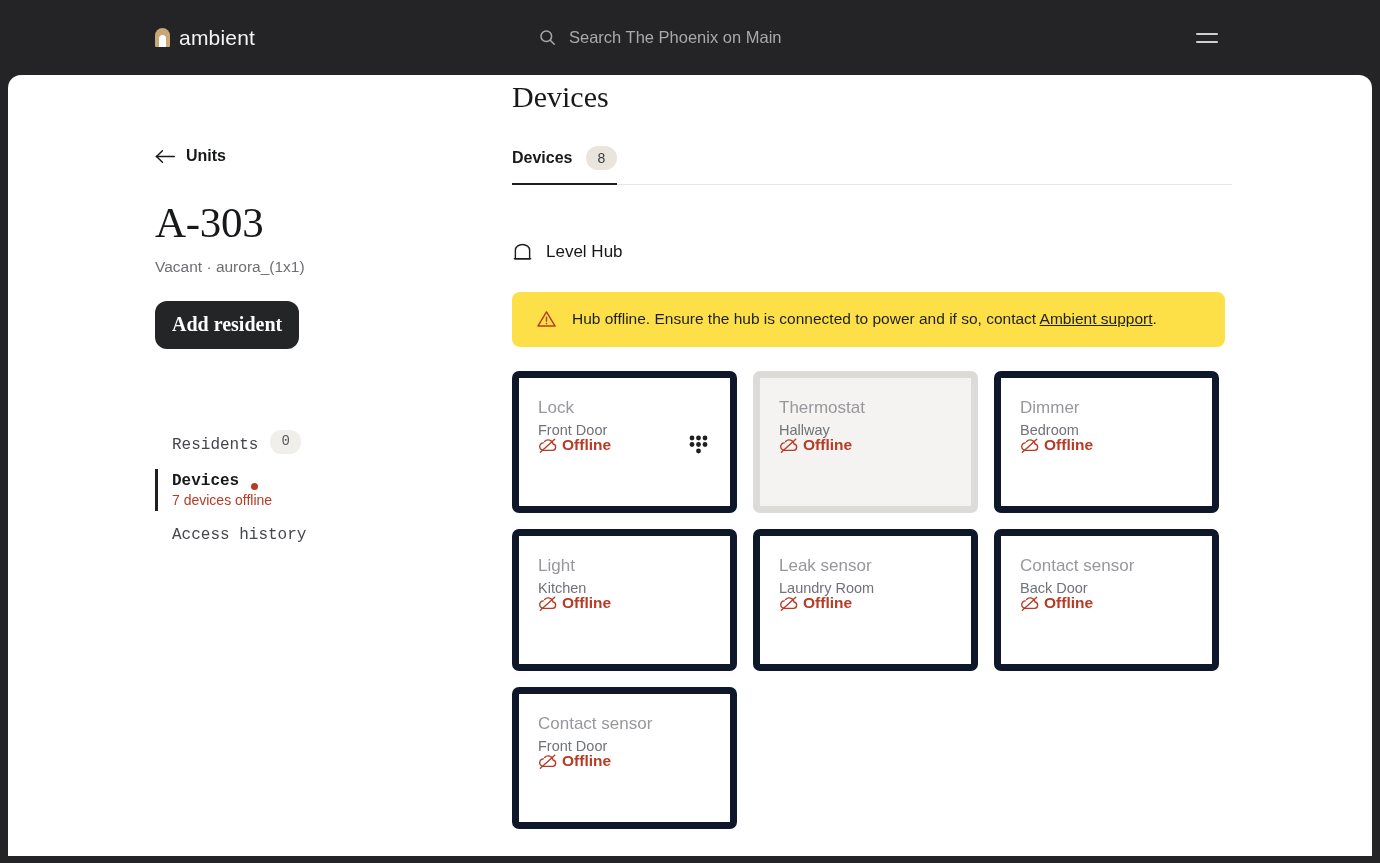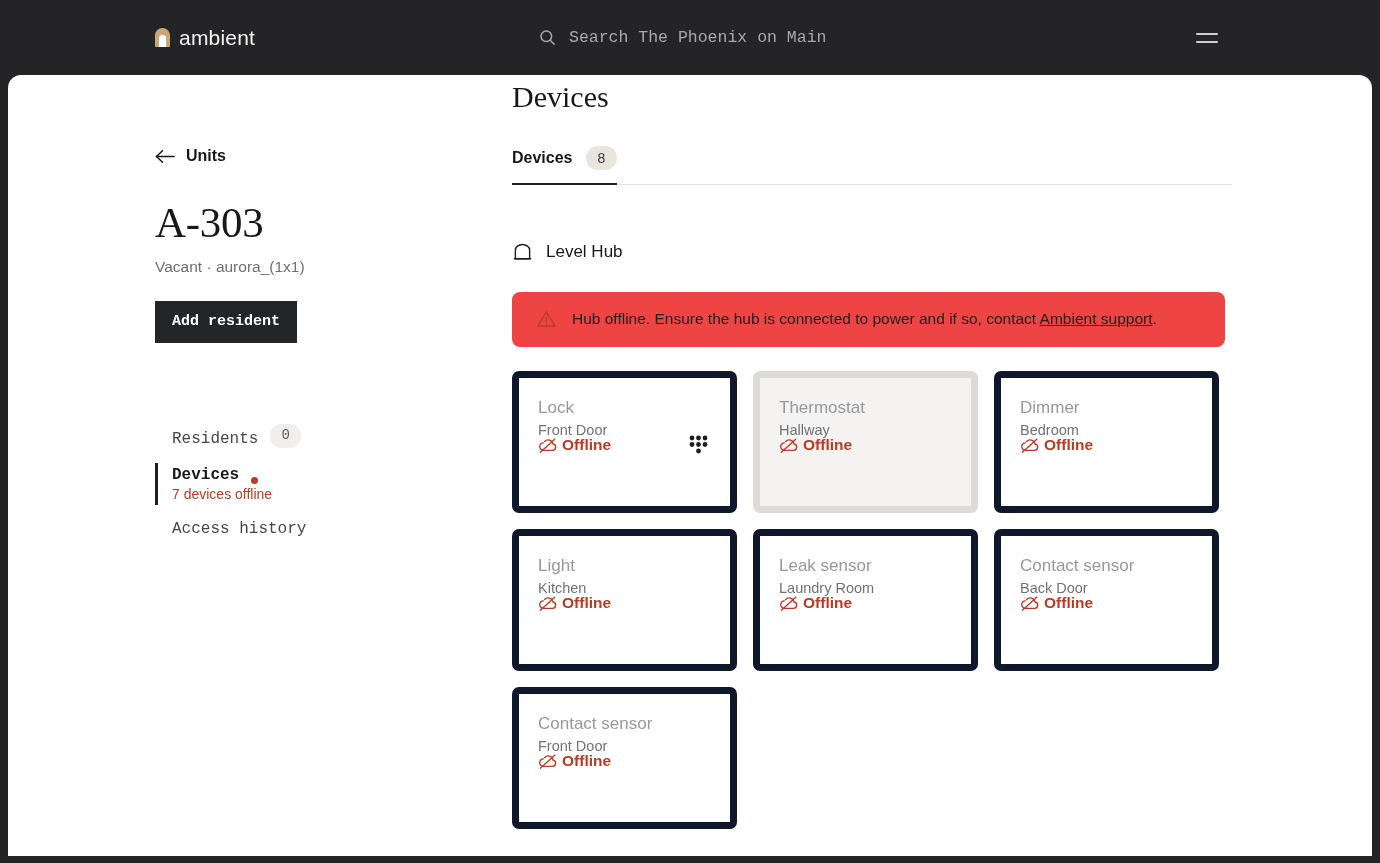--- a/index.html
+++ b/index.html
@@ -61,21 +61,20 @@
     position: absolute;
     left: 0; right: 0;
     margin: 2px auto;
     width: 320px;
     display: flex;
     align-items: center;
     gap: 12px;
     justify-content: flex-start;
     padding-left: 8px;
     cursor: text;
-    font-family: Liberation Mono, monospace;
   }
   .search-text {
     color: #a9a9ac;
     font-size: 16.5px;
     white-space: nowrap;
   }
 
   .hamburger {
     position: absolute;
     right: 158px;
@@ -141,27 +140,27 @@
     font-size: 15.5px;
     color: #6d6f73;
     margin-top: 11px;
   }
 
   .btn-dark {
     margin-top: 25px;
     display: inline-block;
     background: #232527;
     color: #ffffff;
-    font-size: 15px;
+    font-size: 20px;
     font-weight: bold;
     border: none;
-    border-radius: 0;
+    border-radius: 12px;
     padding: 12px 17px 13px;
     cursor: pointer;
-    font-family: Liberation Mono, monospace;
+    font-family: Liberation Serif, serif;
   }
 
   .navlist { margin-top: 72px; }
 
   .navitem {
     position: relative;
     padding: 9px 0 9px 17px;
     cursor: pointer;
   }
   .navitem .row {
@@ -266,21 +265,21 @@
     margin-top: 57px;
   }
   .hub-head .hub-name {
     font-size: 17px;
     color: #16181a;
   }
 
   .alert {
     margin-top: 30px;
     width: 713px;
-    background: #ef4444;
+    background: #fde047;
     border-radius: 8px;
     display: flex;
     align-items: center;
     gap: 15px;
     padding: 17px 20px 18px 24px;
   }
   .alert-text {
     font-size: 15.5px;
     color: #1d1f21;
     line-height: 1.3;

